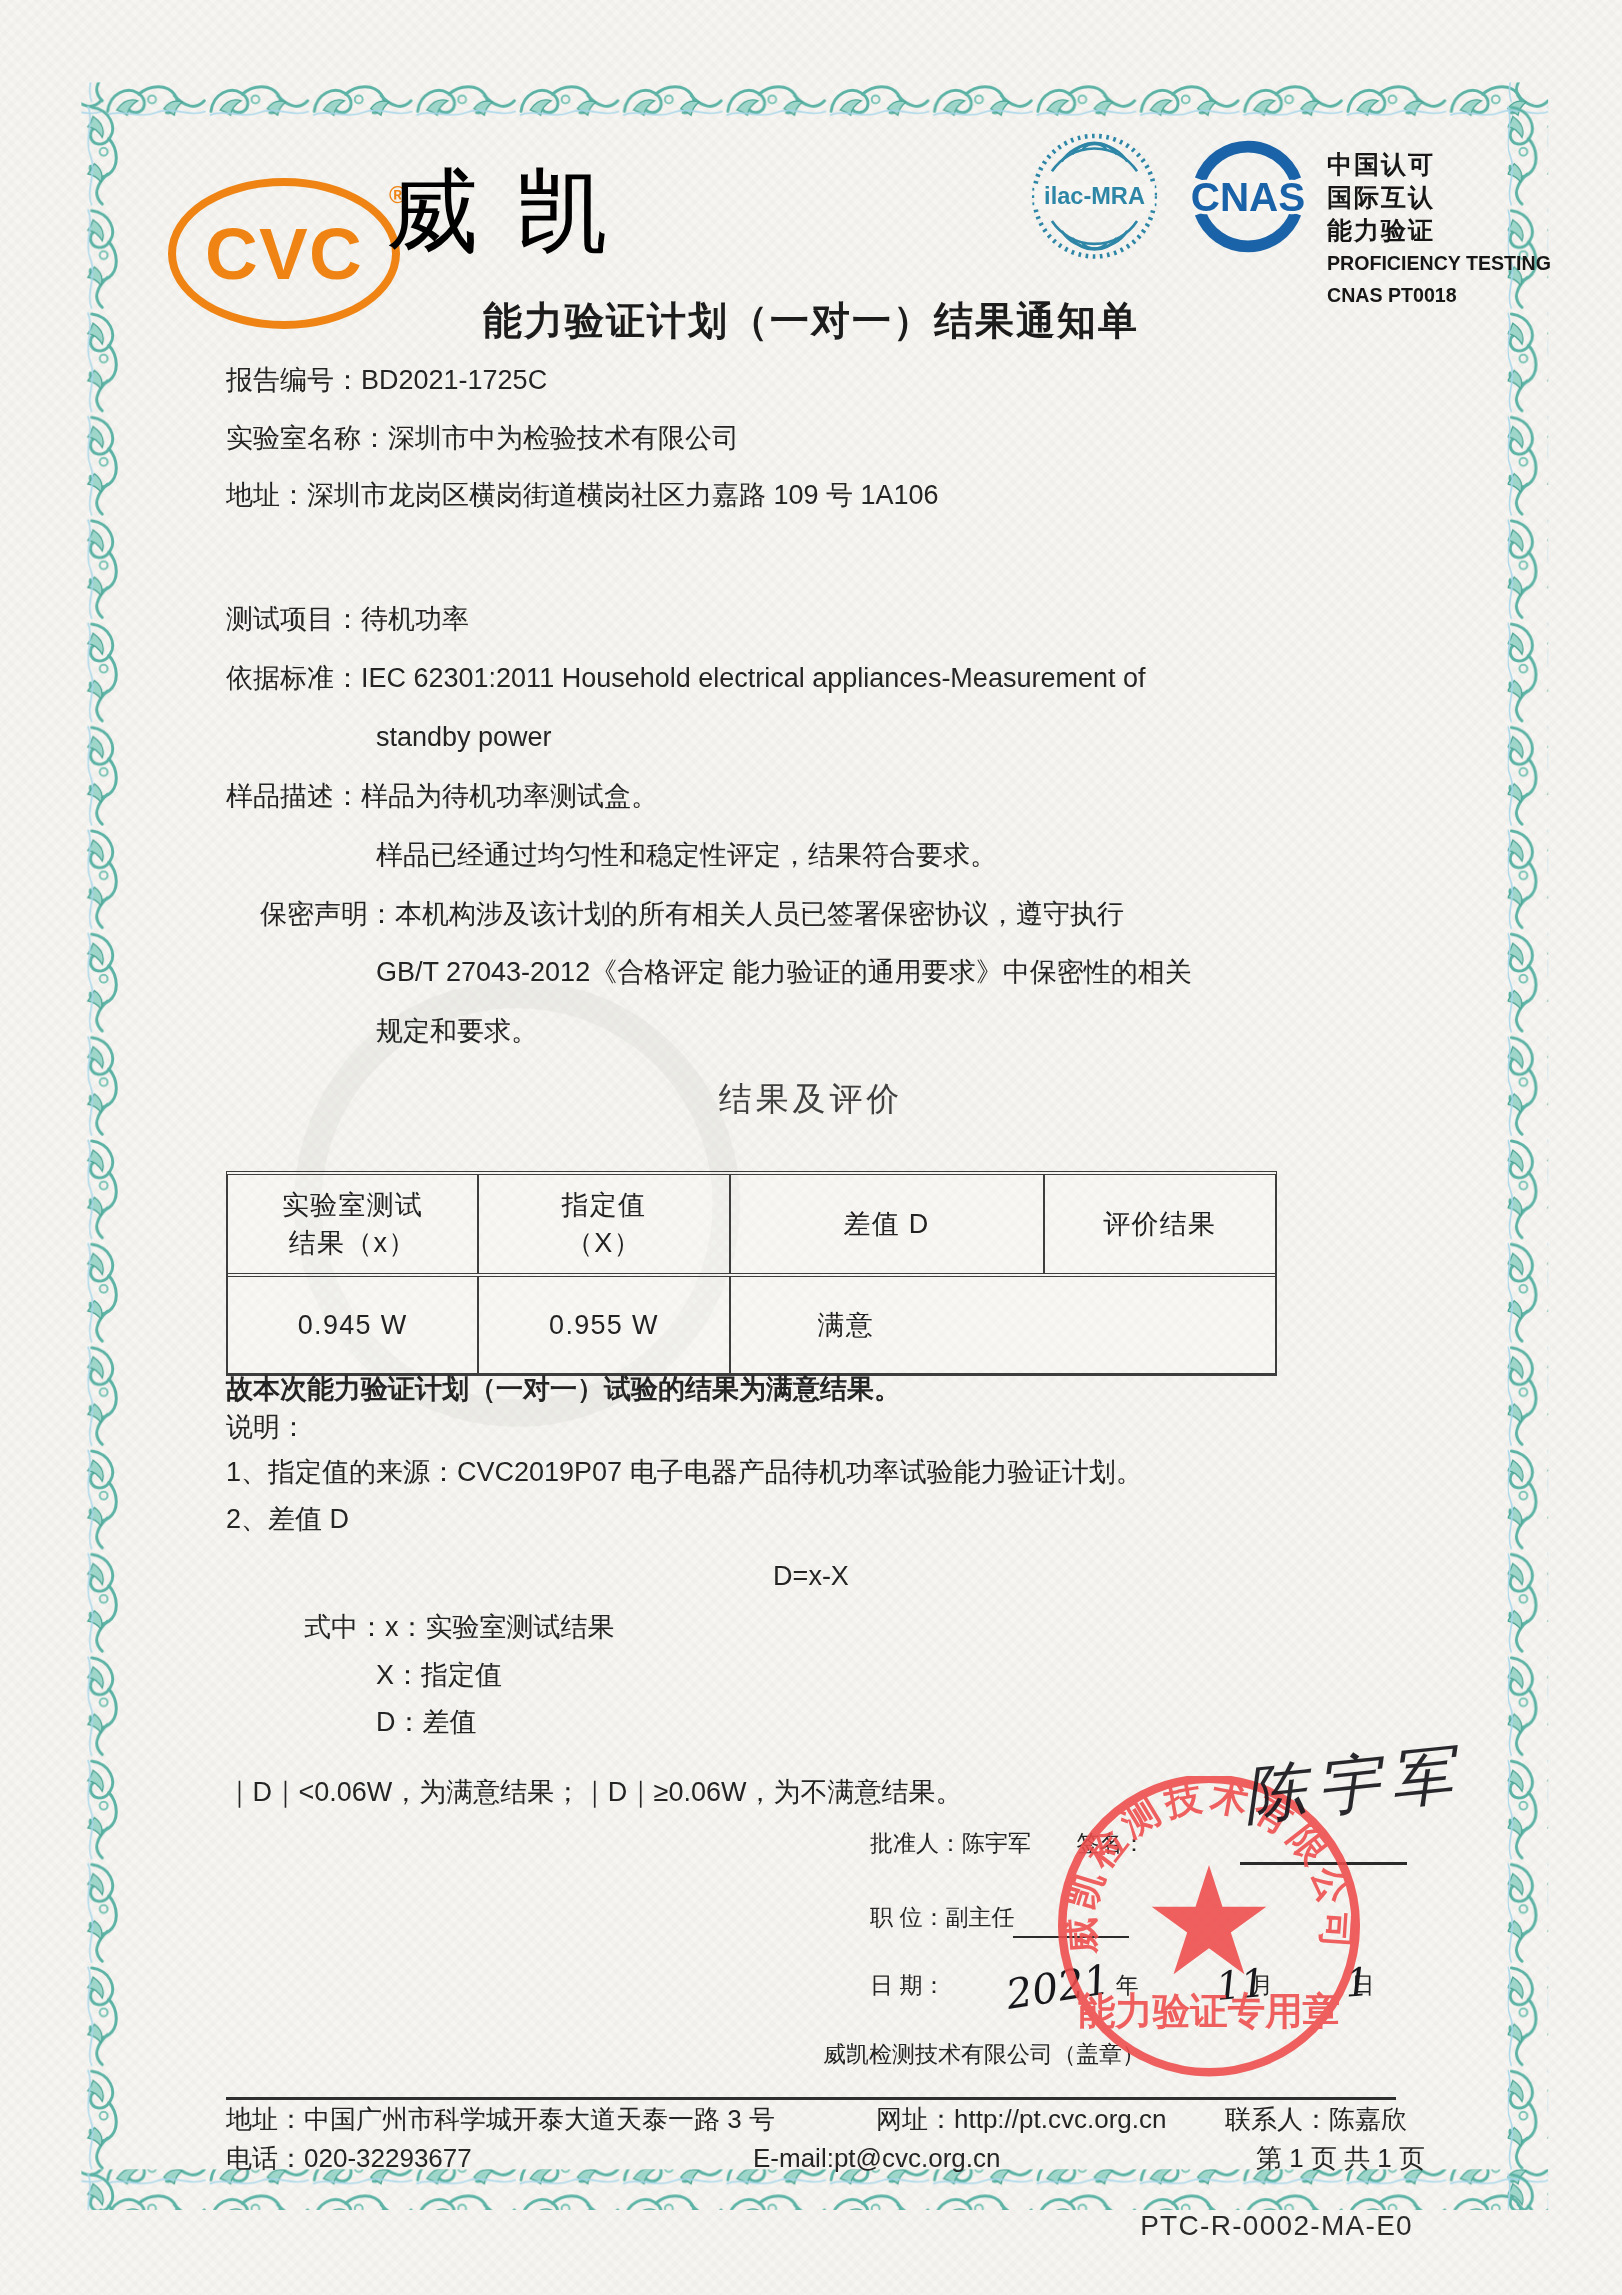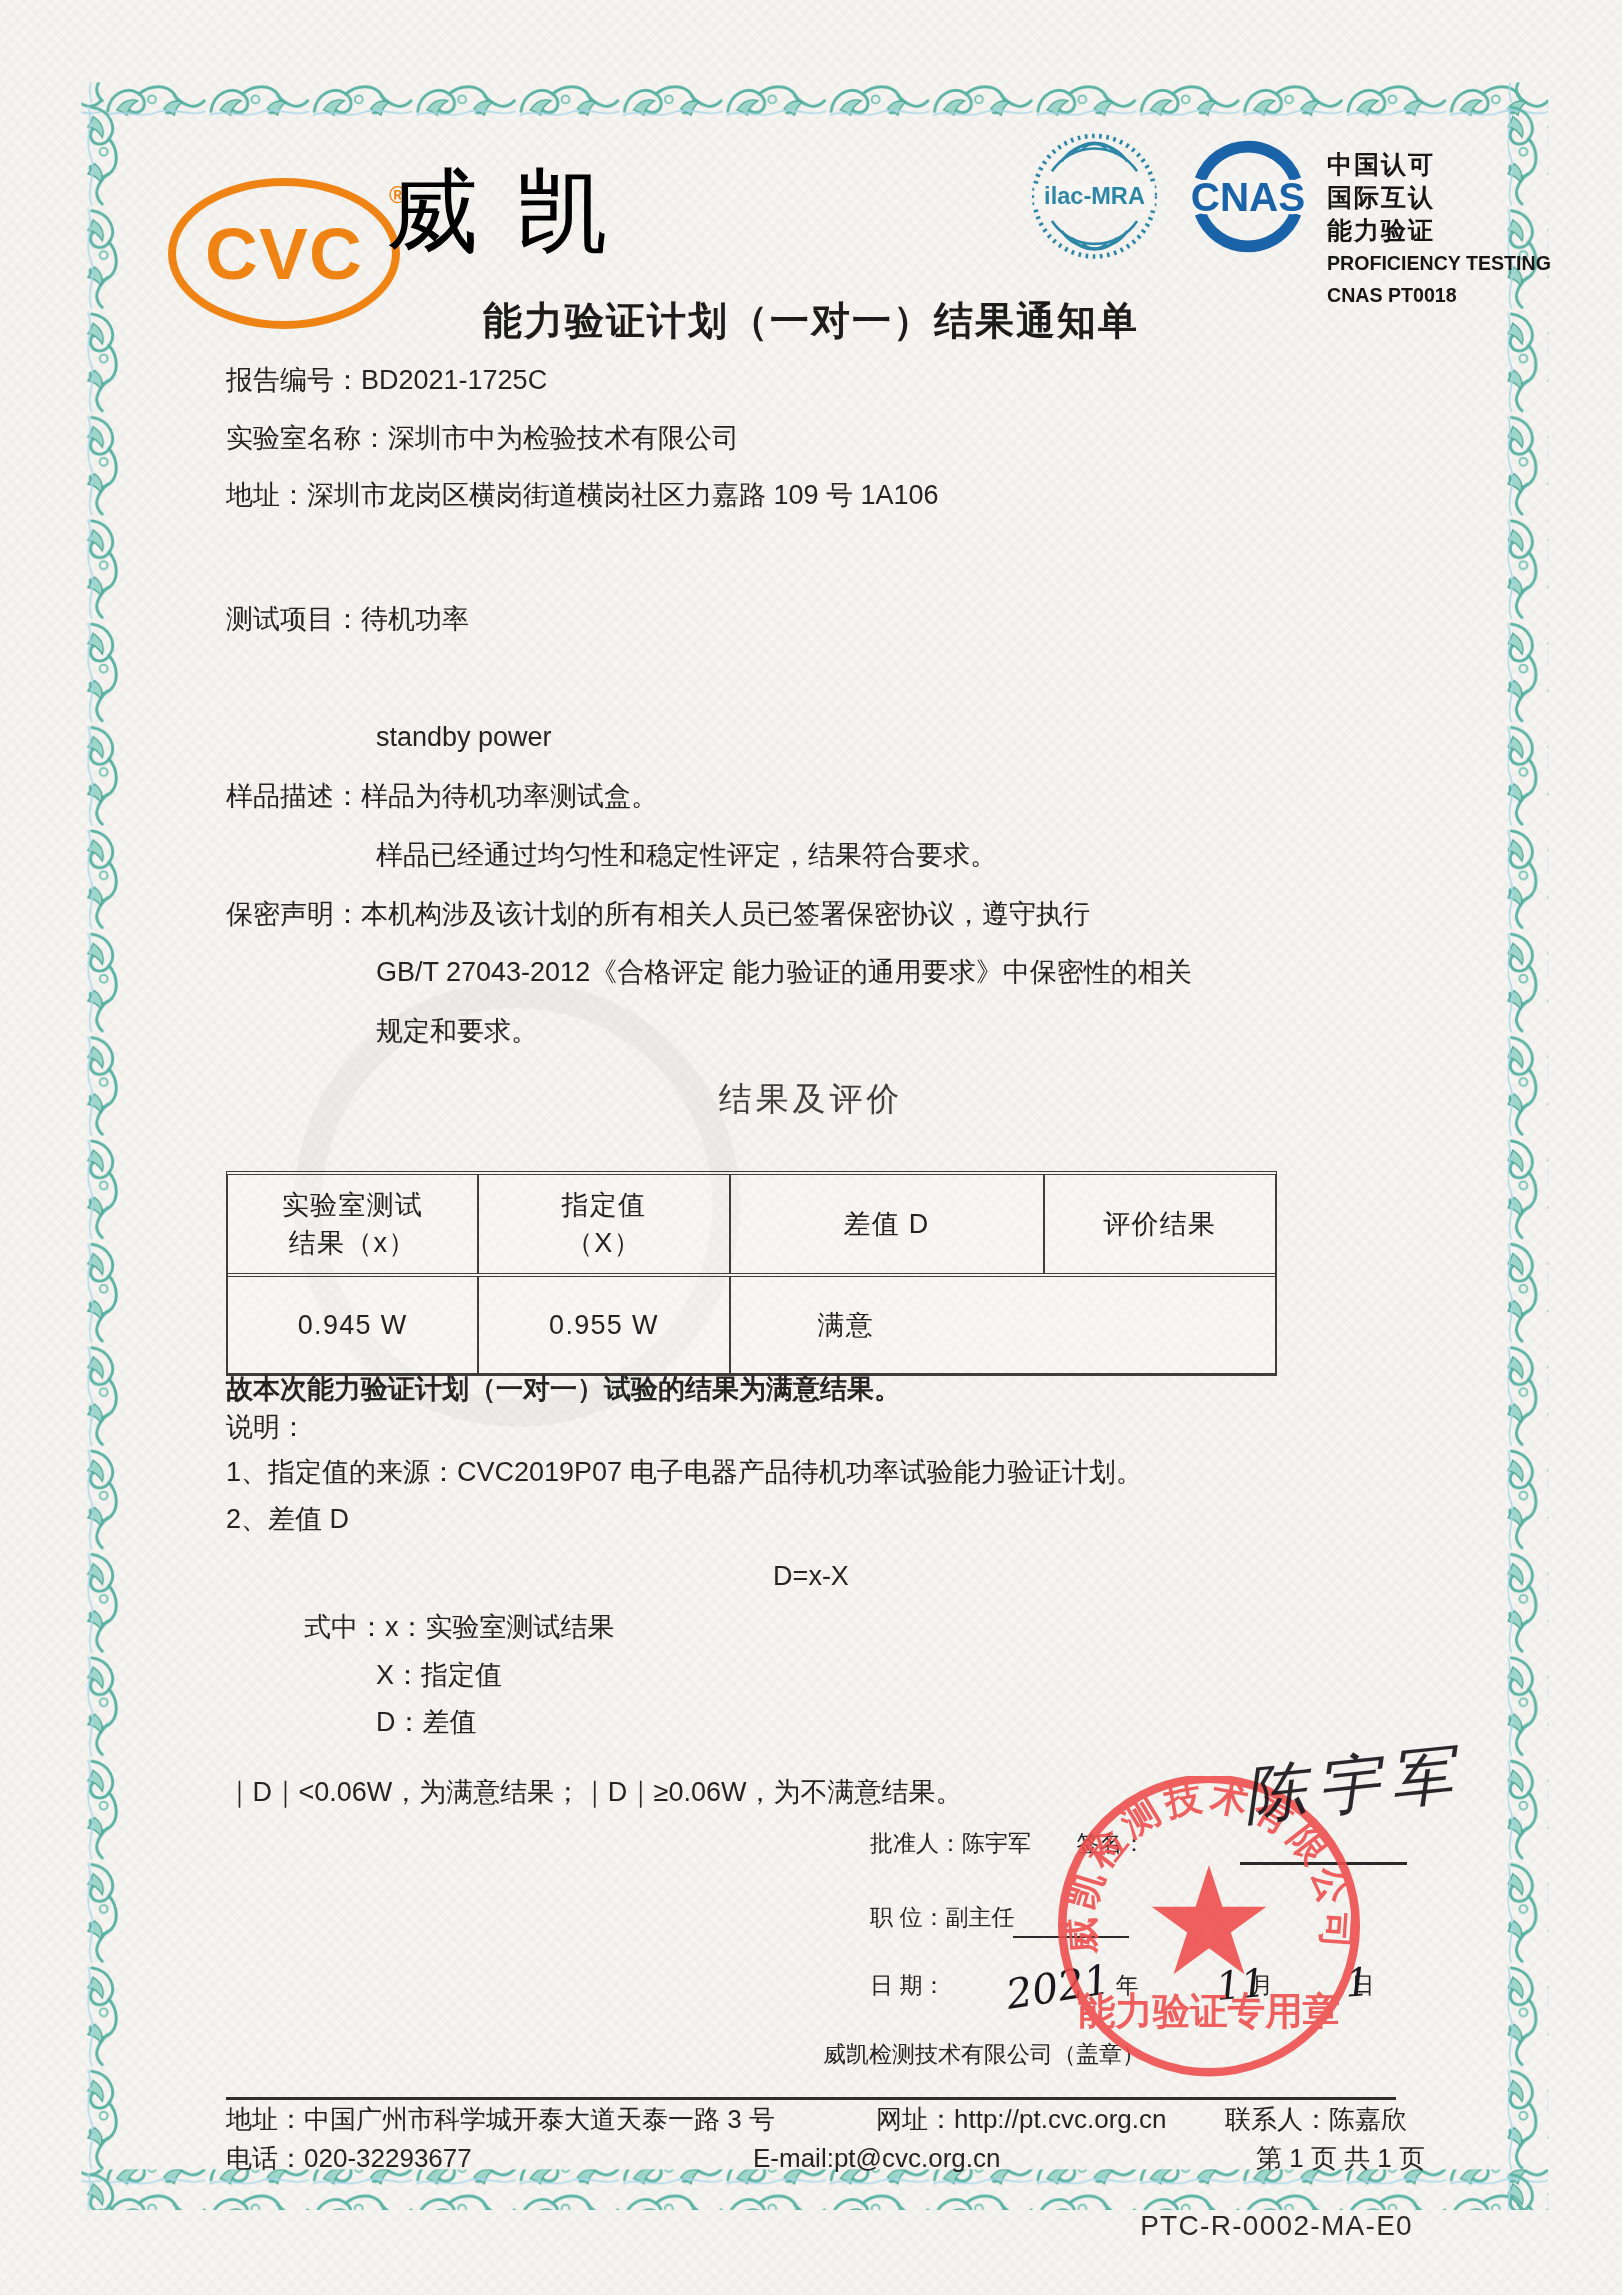--- a/index.html
+++ b/index.html
@@ -125,28 +125,31 @@
   <div class="line" style="top:419px;">
     <span>实验室名称：</span><span>深圳市中为检验技术有限公司</span>
   </div>
   <div class="line" style="top:476px;">
     <span>地址：</span><span>深圳市龙岗区横岗街道横岗社区力嘉路 109 号 1A106</span>
   </div>
 
   <div class="line" style="top:600px;">
     <span>测试项目：</span><span>待机功率</span>
   </div>
+  <div class="line" style="top:659px;">
+    <span>依据标准：</span><span>IEC 62301:2011 Household electrical appliances-Measurement of</span>
+  </div>
   <div class="line cont" style="top:718px;">standby power</div>
 
   <div class="line" style="top:777px;">
     <span>样品描述：</span><span>样品为待机功率测试盒。</span>
   </div>
   <div class="line cont" style="top:836px;">样品已经通过均匀性和稳定性评定，结果符合要求。</div>
 
-  <div class="line" style="top:895px;">
+  <div class="line" style="top:895px;margin-left:34px;">
     <span>保密声明：</span><span>本机构涉及该计划的所有相关人员已签署保密协议，遵守执行</span>
   </div>
   <div class="line cont" style="top:953px;">GB/T 27043-2012《合格评定 能力验证的通用要求》中保密性的相关</div>
   <div class="line cont" style="top:1012px;">规定和要求。</div>
 
   <div class="line centered sec-title" style="top:1080px;">结果及评价</div>
 
   <div class="rtable">
     <div class="thead">
       <div class="cell c1">

